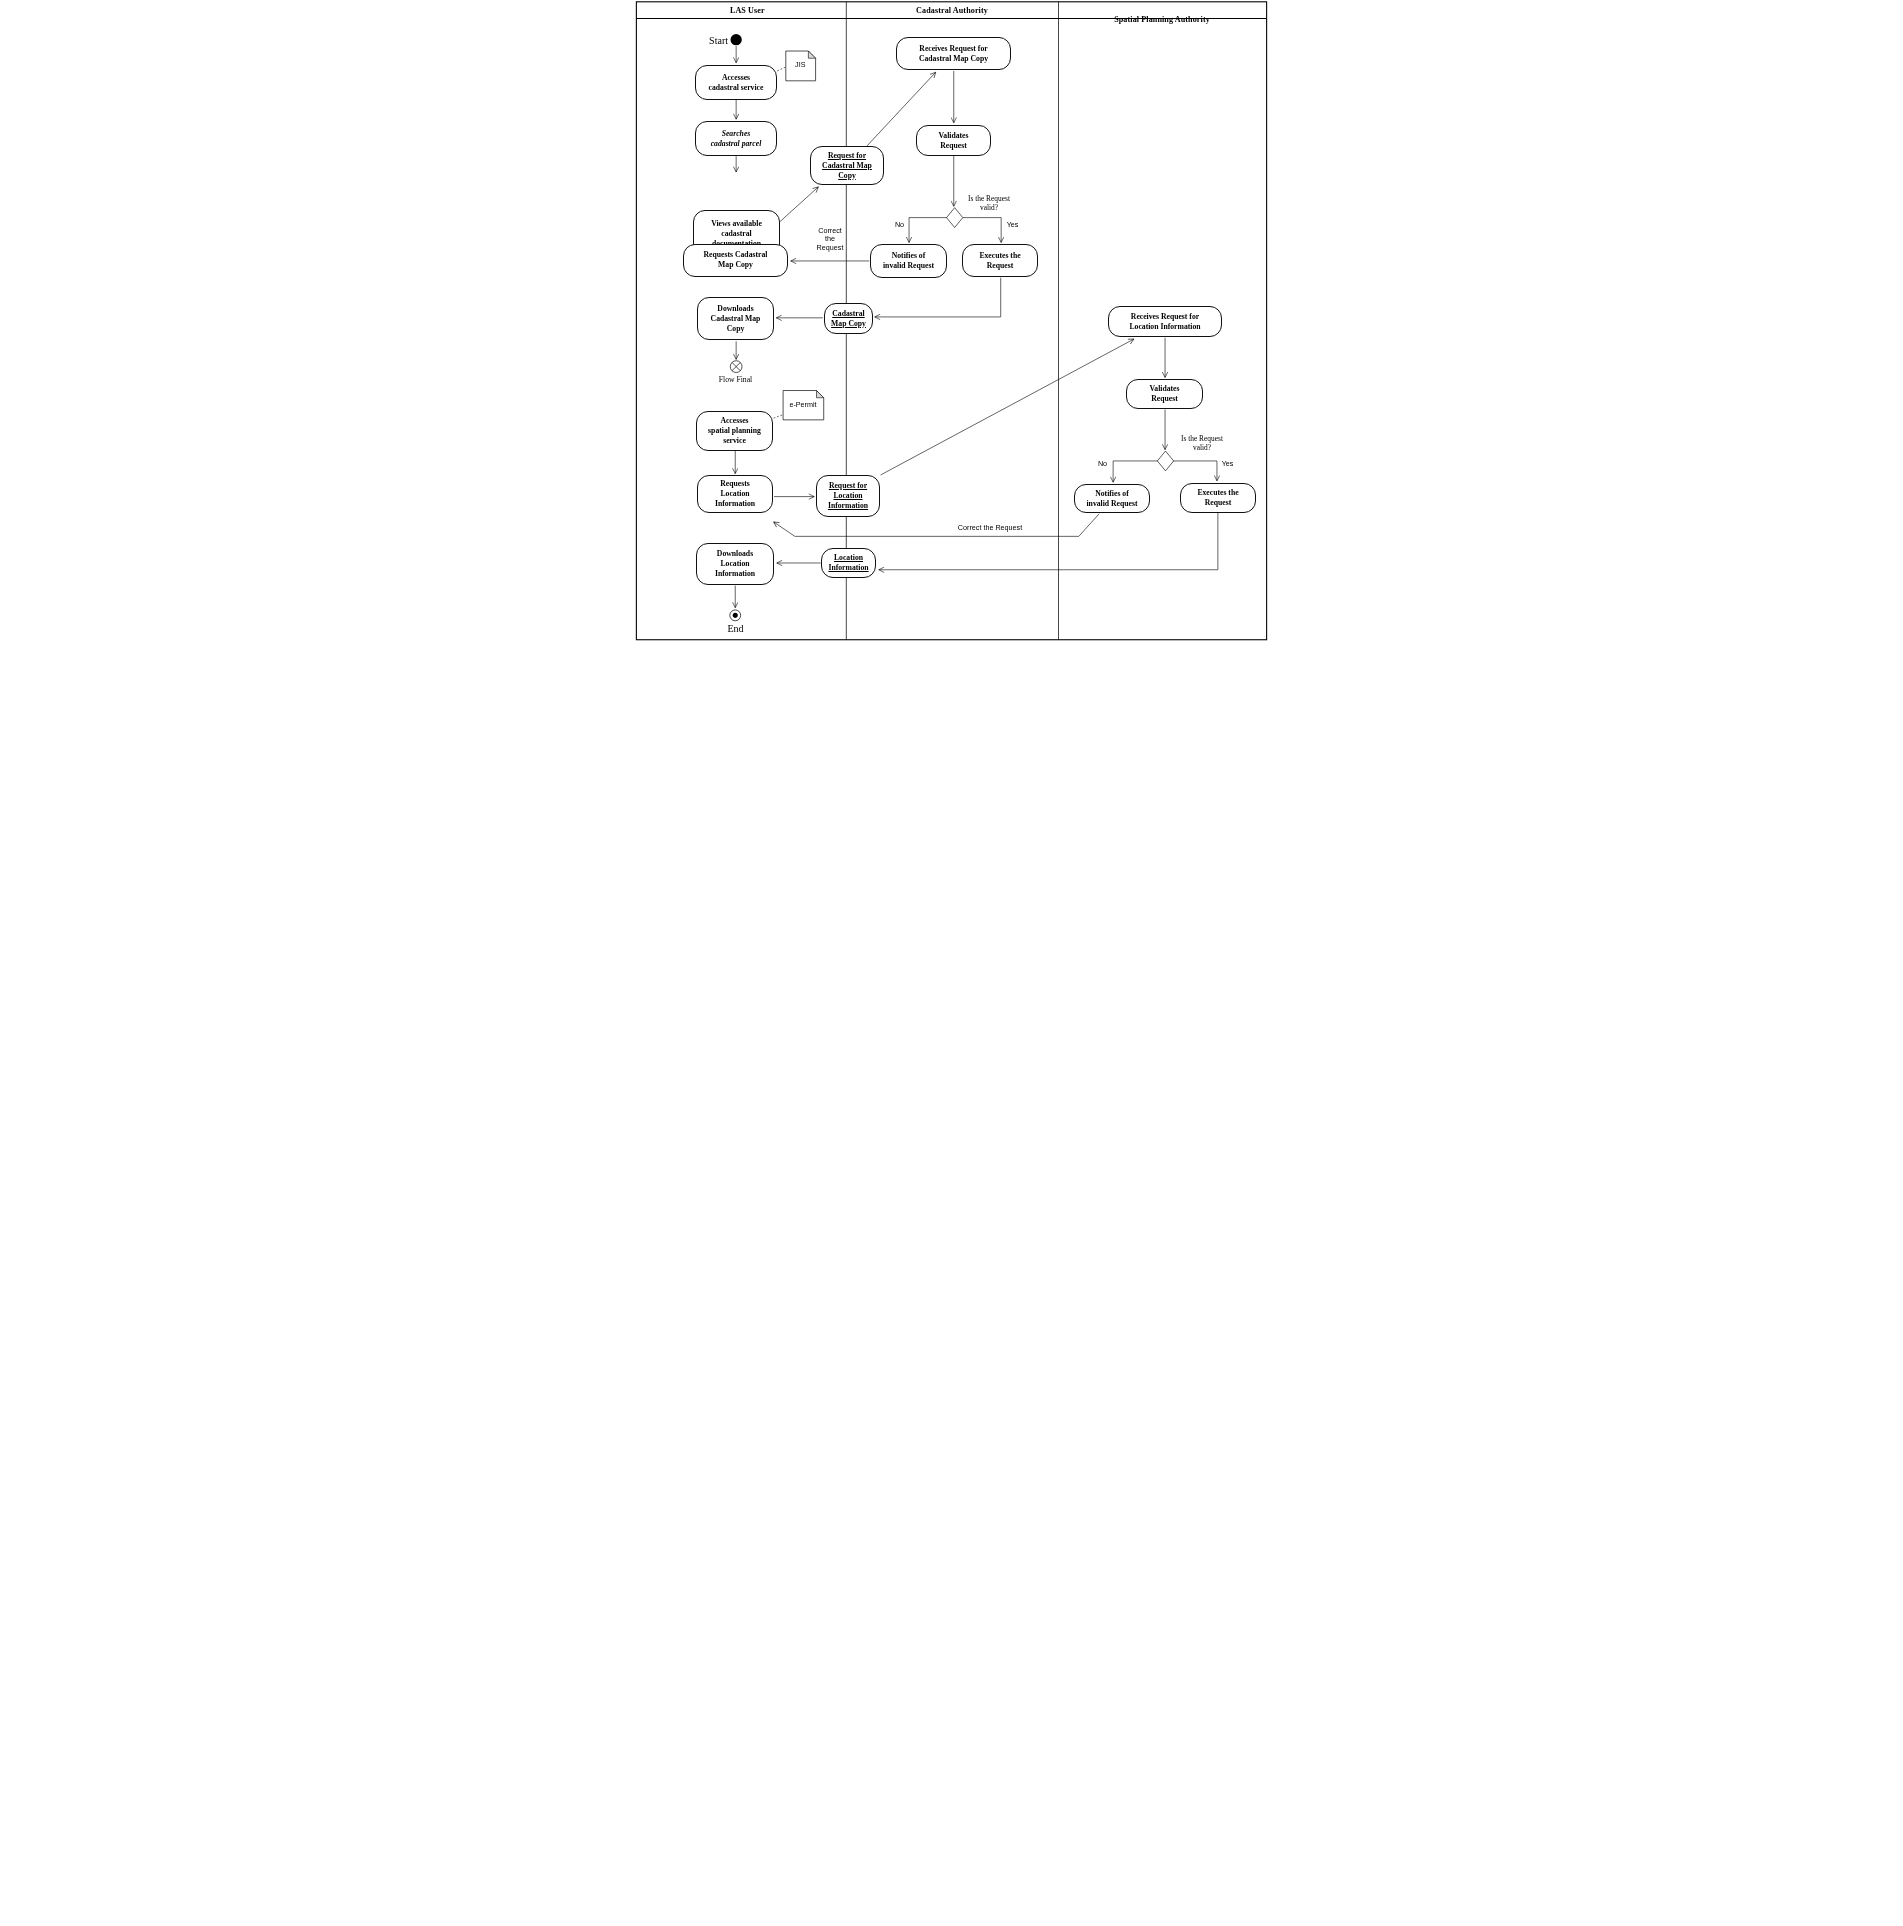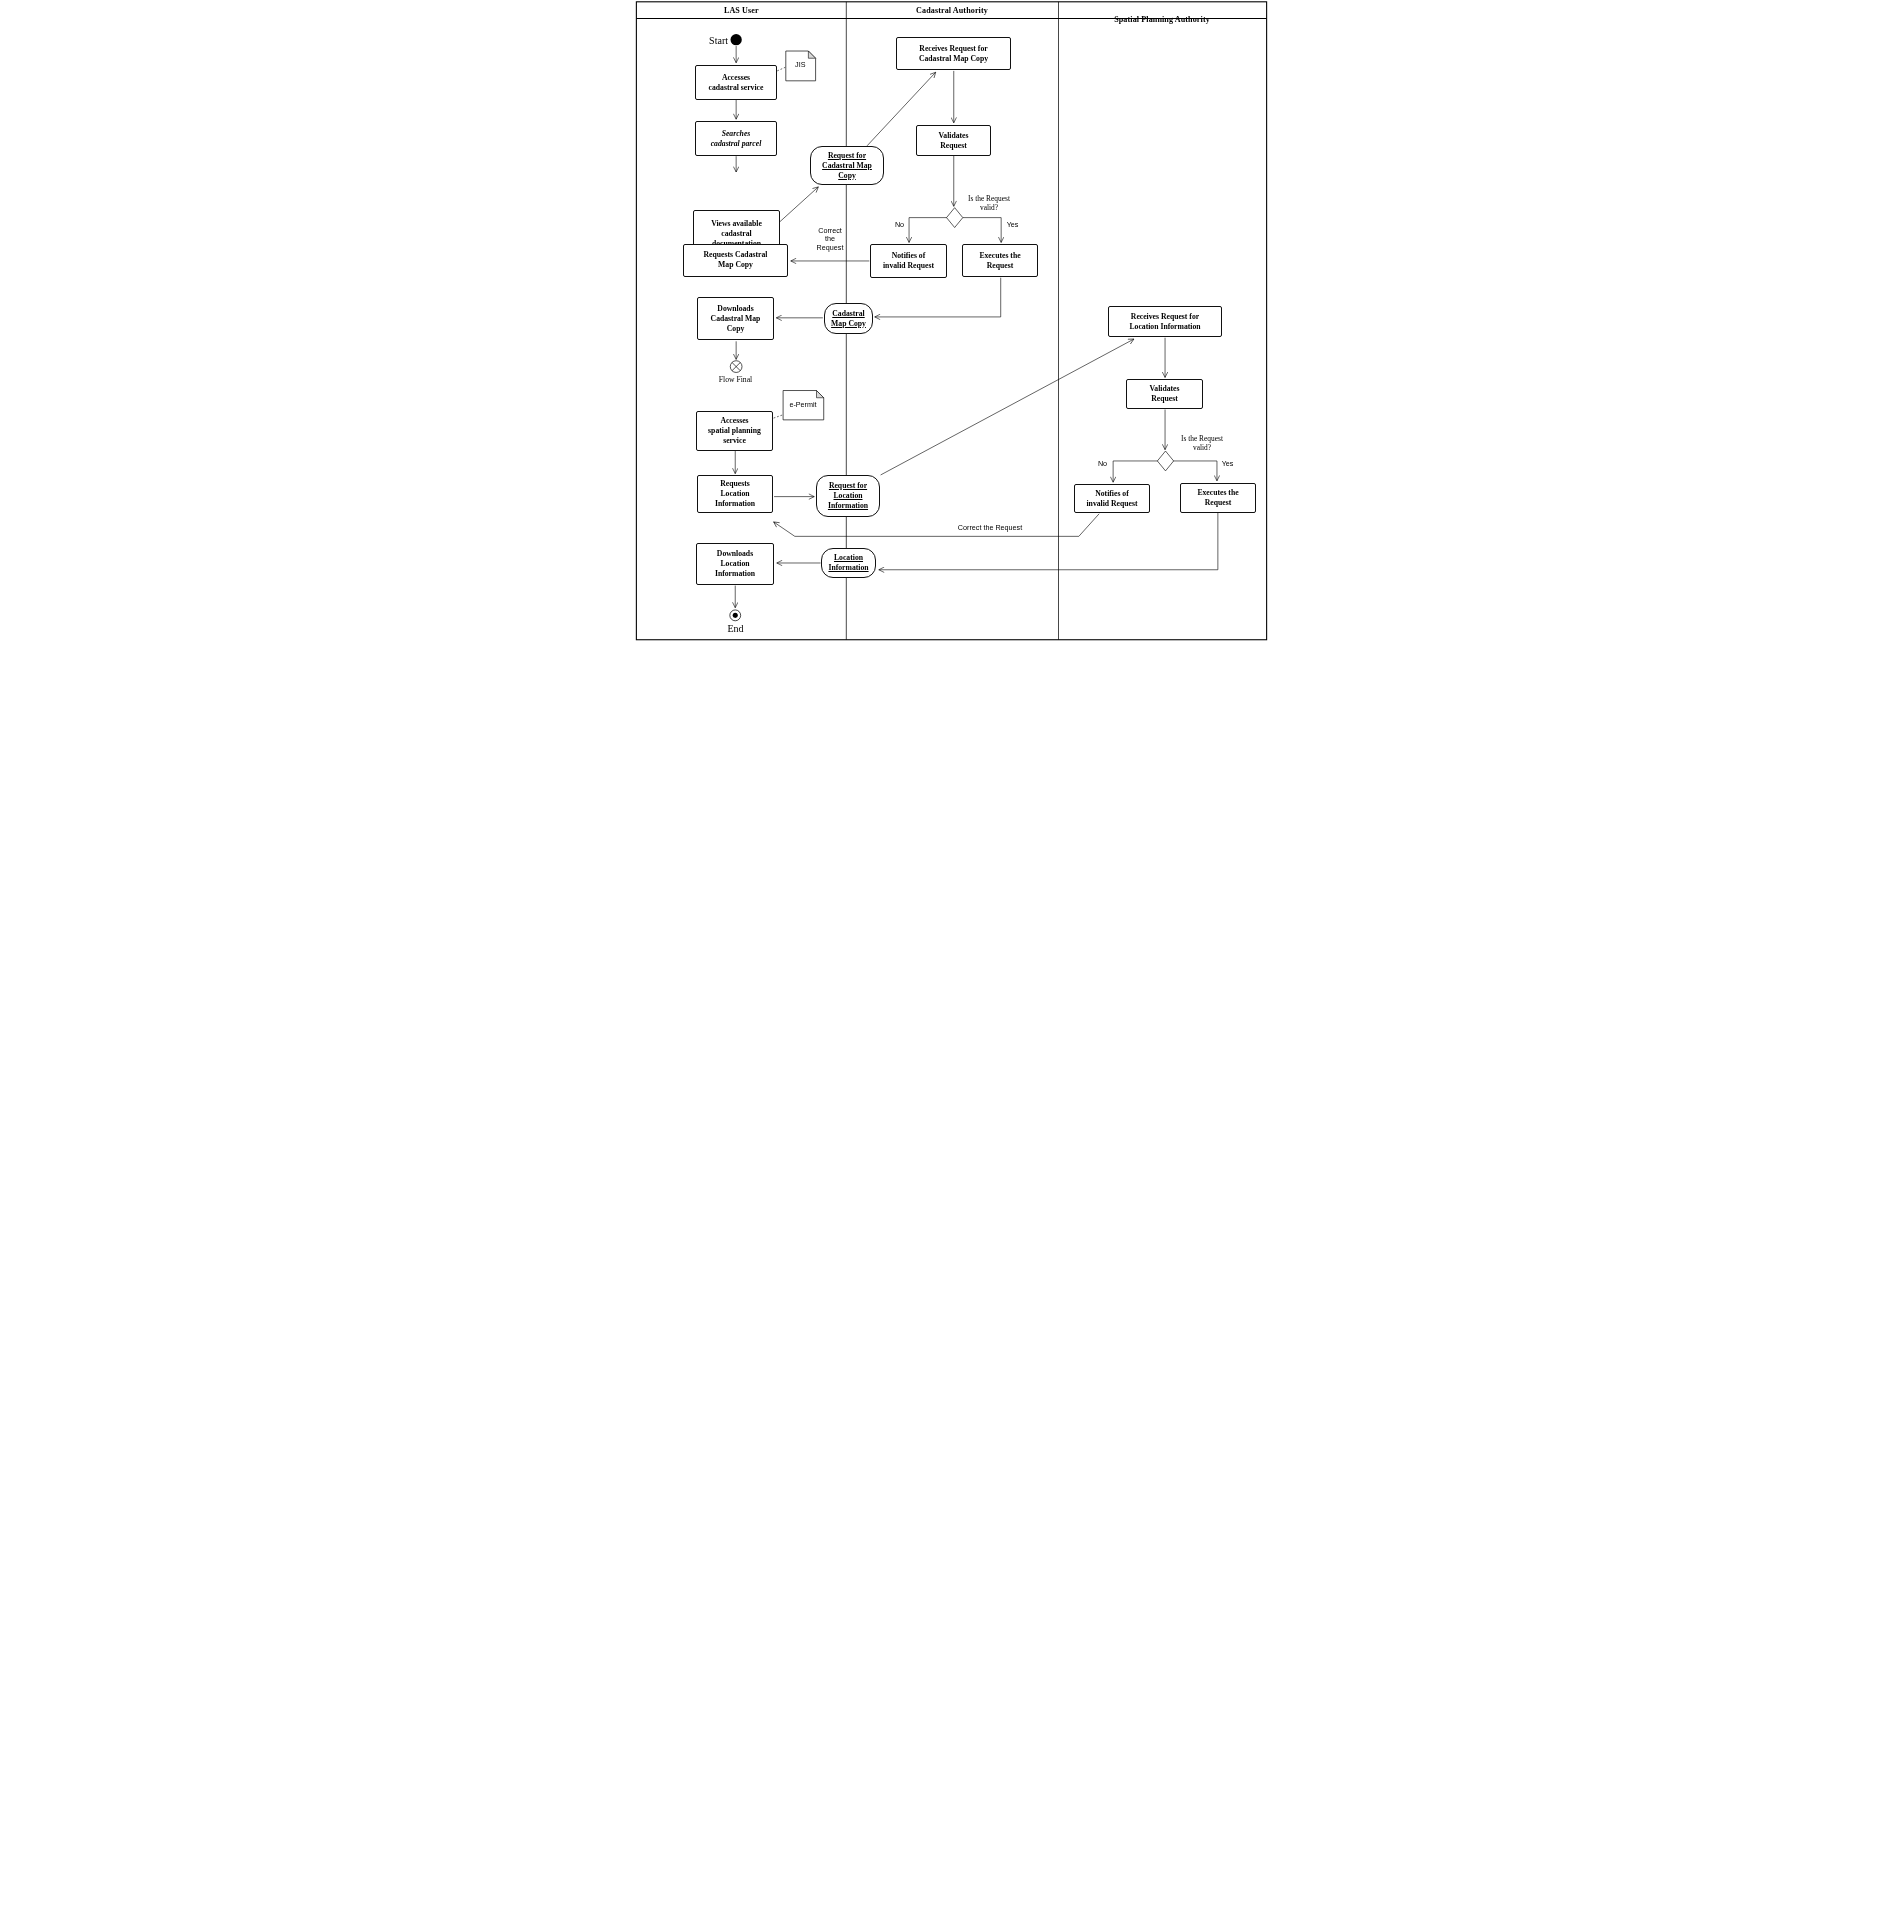--- a/index.html
+++ b/index.html
@@ -4,21 +4,21 @@
 <style>
   html,body{margin:0;padding:0;background:#ffffff;}
   body{font-family:"Liberation Serif","DejaVu Serif",serif;color:#000;}
   .diagram{position:relative;width:635px;height:642px;margin:0 auto;background:#fff;overflow:hidden;}
   .diagram svg{position:absolute;left:0;top:0;}
 
   .lane-header{position:absolute;display:flex;align-items:center;justify-content:center;
     font-weight:bold;font-size:8.1px;letter-spacing:0.1px;}
 
   .node{position:absolute;display:flex;align-items:center;justify-content:center;
-    text-align:center;background:#fff;border:0.8px solid #111;border-radius:2px;
+    text-align:center;background:#fff;border:0.8px solid #111;border-radius:12px;
     font-weight:bold;font-size:7.7px;line-height:1.3;white-space:pre-line;padding:0.9px;box-sizing:border-box;}
   .objnode{border-radius:12px;border-width:1px;text-decoration:underline;}
 
   .flabel{position:absolute;font-size:7.4px;text-align:center;white-space:pre-line;line-height:1.18;}
   .sans{font-family:"Liberation Sans","DejaVu Sans",sans-serif;font-size:7.2px;}
   .right{text-align:right;}
   .left{text-align:left;}
 </style>
 </head>
 <body>
@@ -85,21 +85,21 @@
     <g>
       <path d="M336,113 L386,113 L402,129 L402,179 L336,179 Z" fill="#fff" stroke="#000" stroke-width="1.5"></path>
       <path d="M386,113 L386,129 L402,129 Z" fill="#d9d9d9" stroke="#000" stroke-width="1.3"></path>
     </g>
     <g>
       <path d="M330,865 L404,865 L420,881 L420,930 L330,930 Z" fill="#fff" stroke="#000" stroke-width="1.5"></path>
       <path d="M404,865 L404,881 L420,881 Z" fill="#d9d9d9" stroke="#000" stroke-width="1.3"></path>
     </g>
   </svg>
 
-  <div class="lane-header" style="left:2.3px;top:1.8px;width:210px;height:16.7px;">LAS User</div>
+  <div class="lane-header" style="left:2.3px;top:1.8px;width:210px;height:16.7px;padding-left:6px;">LAS User</div>
   <div class="lane-header" style="left:212px;top:1.8px;width:212px;height:16.7px;">Cadastral Authority</div>
   <div class="lane-header" style="left:424px;top:11px;width:208px;height:16.7px;">Spatial Planning Authority</div>
 
   <div class="node" style="left:61px;top:65px;width:82px;height:35px;">Accesses
 cadastral service</div>
   <div class="node" style="left:61px;top:121px;width:82px;height:35px;font-style:italic;">Searches
 cadastral parcel</div>
   <div class="node" style="left:59px;top:174px;width:87px;height:48px;margin-top:36px;">Views available
 cadastral
 documentation</div>

